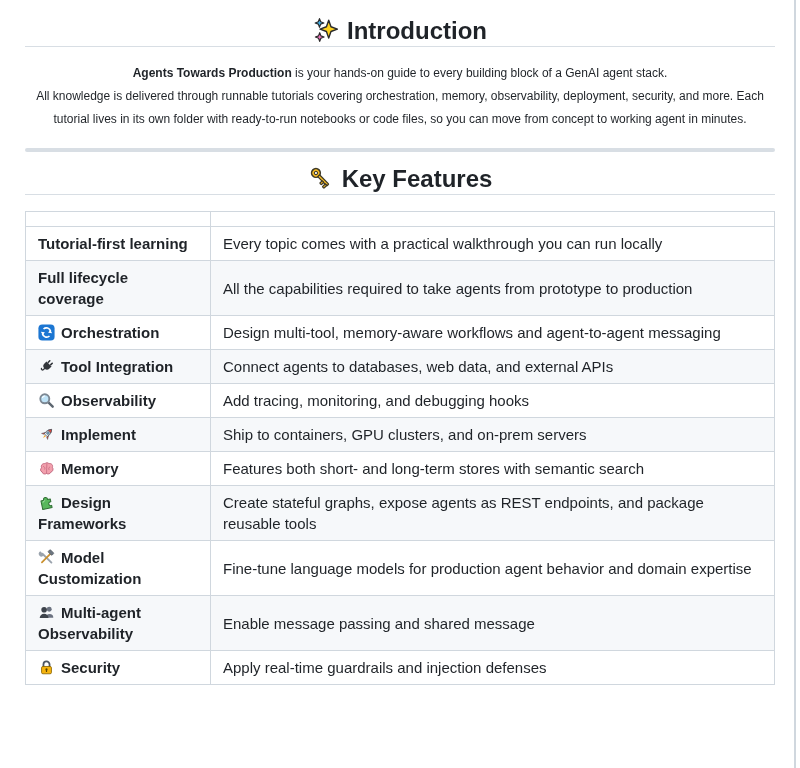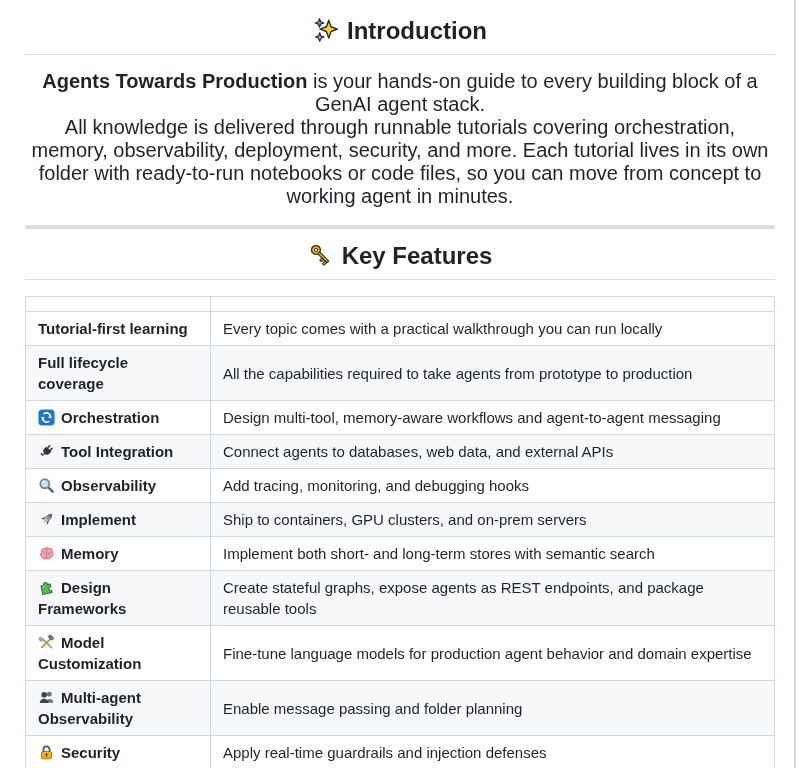--- a/index.html
+++ b/index.html
@@ -13,28 +13,27 @@
   .page-right-border {
     position: absolute; top: 0; bottom: 0; right: 4px; width: 2px;
     background: #d0d7de;
   }
   .container { padding: 16px 25px 0 25px; }
   h2 {
     font-size: 24px;
     font-weight: 700;
     text-align: center;
     line-height: 1.25;
-    padding-bottom: 8px;
     border-bottom: 1px solid #d8dee4;
     margin-bottom: 14px;
   }
   h2 .h-icon { display: inline-block; vertical-align: -4px; margin-right: 8px; }
   .intro-p {
     text-align: center;
-    font-size: 20px;
+    font-size: 12px;
     line-height: 23px;
     margin: 15px 2px 0 2px;
   }
   .intro-p strong { font-weight: 700; }
   hr.rule {
     border: none;
     height: 4px;
     background: #d8dee4;
     border-radius: 2px;
     margin: 17px 0 0 0;
@@ -185,21 +184,21 @@
   </tr>
 
   <tr>
     <td class="label-cell">
       <span class="cell-icon"><svg viewBox="0 0 20 20">
                 <path d="M4.2 9.2 C2.9 6 5.8 3.6 8.3 4.3 C9.3 2.9 11.8 2.9 12.8 4.2 C15.8 3.7 18 6 16.9 8.6 C18.5 10.6 17.6 13.6 15.2 14.2 C14.6 16.2 11.6 17.2 10.1 15.8 C8.2 17.3 5.1 16.3 4.8 14 C2.4 13.2 2.6 10.6 4.2 9.2 Z" fill="#f2a0ad" stroke="#c2697f" stroke-width="1.1"></path>
                 <path d="M10.4 4.6 C9.8 8 10.6 12 10.1 15.5 M6.5 7.5 C7.8 8 8.6 9.5 8 10.8 M13.8 8.2 C12.6 8.8 12.2 10.2 12.9 11.4" fill="none" stroke="#c2697f" stroke-width="0.9" stroke-linecap="round"></path>
               </svg></span><span>Memory</span>
     </td>
     <td class="desc-cell">
-      <span>Implement both short- and long-term stores with semantic search</span>
+      <span>Features both short- and long-term stores with semantic search</span>
     </td>
   </tr>
 
 
   <tr>
     <td class="label-cell">
       <span class="cell-icon"><svg viewBox="0 0 20 20">
                 <g transform="rotate(-12 10 10)">
                   <path d="M4 6.8 h3.4 a2.3 2.3 0 1 1 4.4 0 H15.2 v3.4 a2.3 2.3 0 1 0 0 4.4 V17.2 H4 Z" fill="#58b85c" stroke="#2f6f33" stroke-width="1.2" stroke-linejoin="round"></path>
                   <path d="M6 9 a4.5 4.5 0 0 1 2.5 -1.6" fill="none" stroke="#9fdca2" stroke-width="1.1" stroke-linecap="round"></path>
@@ -228,21 +227,21 @@
   <tr>
     <td class="label-cell">
       <span class="cell-icon"><svg viewBox="0 0 20 20">
                 <circle cx="13.2" cy="6.2" r="2.9" fill="#6b7280"></circle>
                 <path d="M9.2 16.2 a4.4 4.4 0 0 1 8.8 0 Z" fill="#6b7280"></path>
                 <circle cx="7.2" cy="6.8" r="3.3" fill="#3d434b"></circle>
                 <path d="M2 16.6 a5.2 5.2 0 0 1 10.4 0 Z" fill="#3d434b"></path>
               </svg></span><span>Multi-agent Observability</span>
     </td>
     <td class="desc-cell">
-      <span>Enable message passing and folder planning</span>
+      <span>Enable message passing and shared message</span>
     </td>
   </tr>
 
   <tr>
     <td class="label-cell">
       <span class="cell-icon"><svg viewBox="0 0 20 20">
                 <path d="M6.4 9.4 V6.4 a3.6 3.6 0 0 1 7.2 0 V9.4" fill="none" stroke="#4b5563" stroke-width="2.1"></path>
                 <rect x="4.2" y="8.8" width="11.6" height="8.6" rx="1.6" fill="#f6b40e" stroke="#8a6400" stroke-width="1"></rect>
                 <circle cx="10" cy="12.3" r="1.3" fill="#5b4300"></circle>
                 <rect x="9.3" y="12.8" width="1.4" height="2.6" rx="0.6" fill="#5b4300"></rect>

